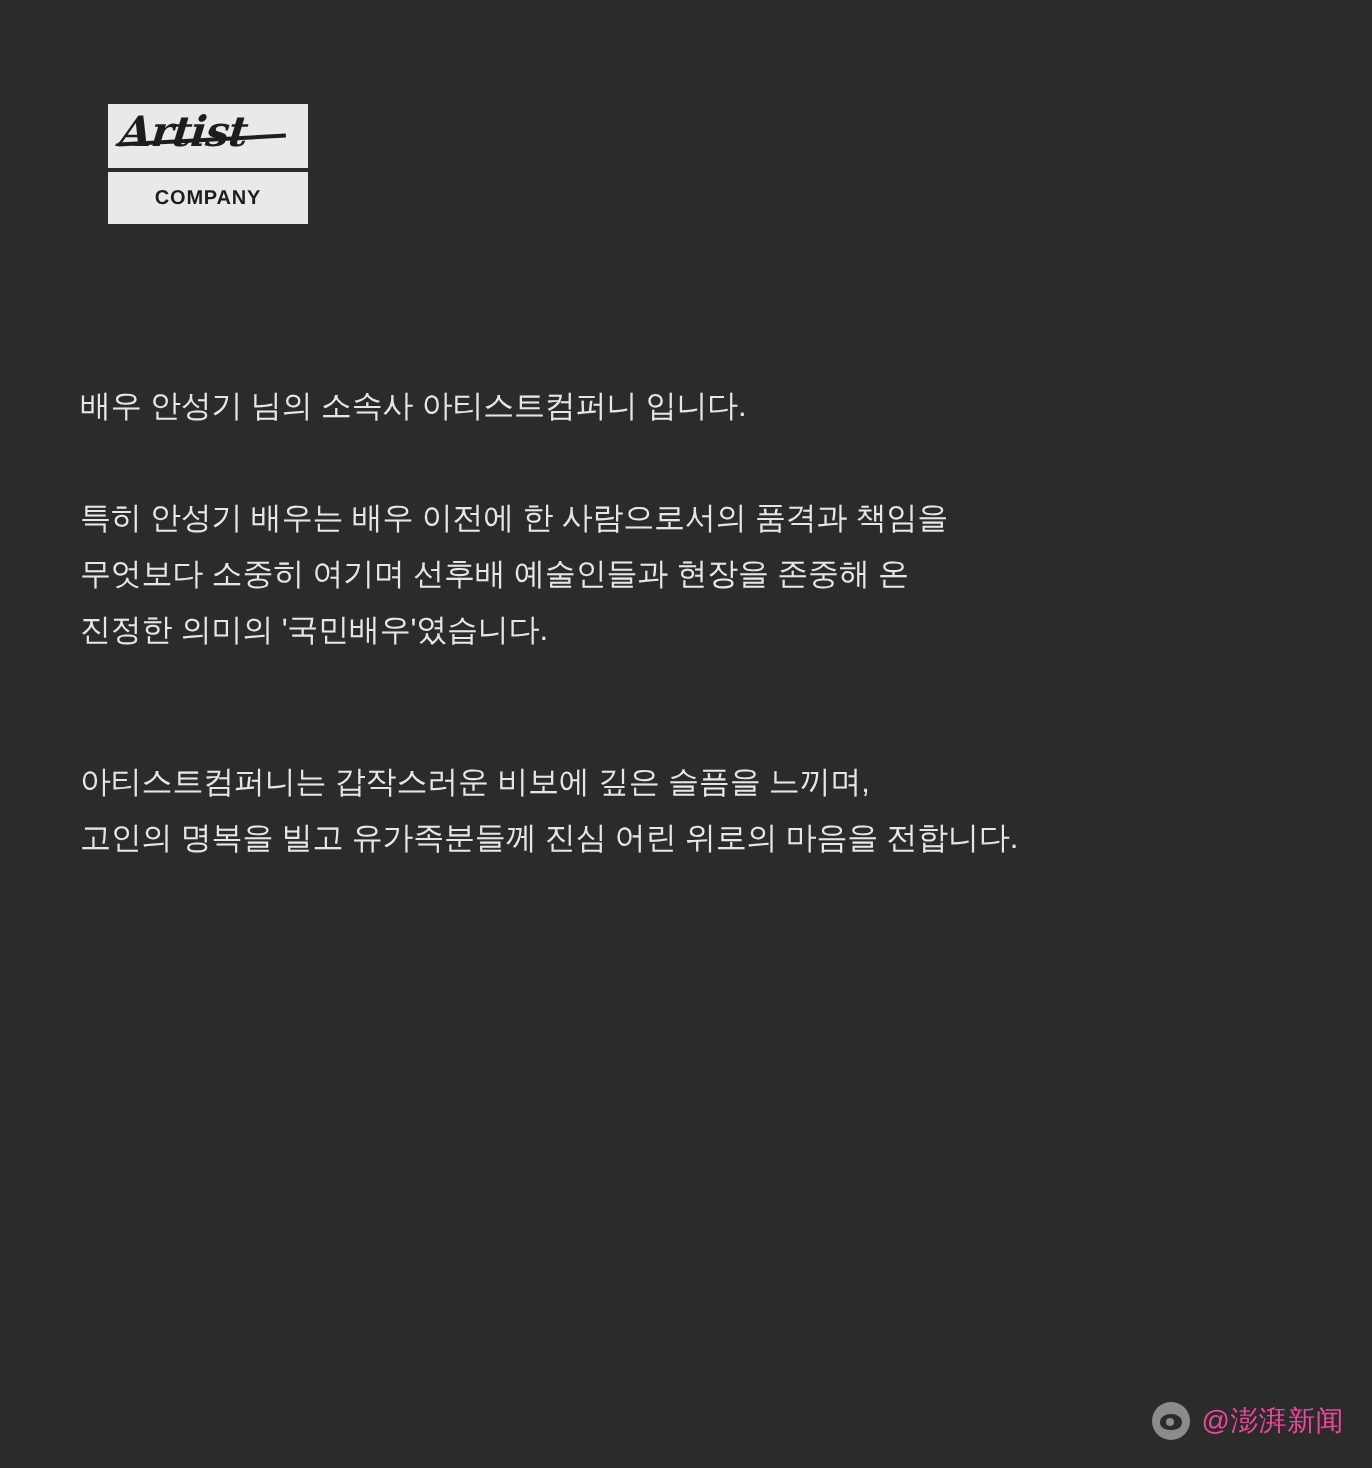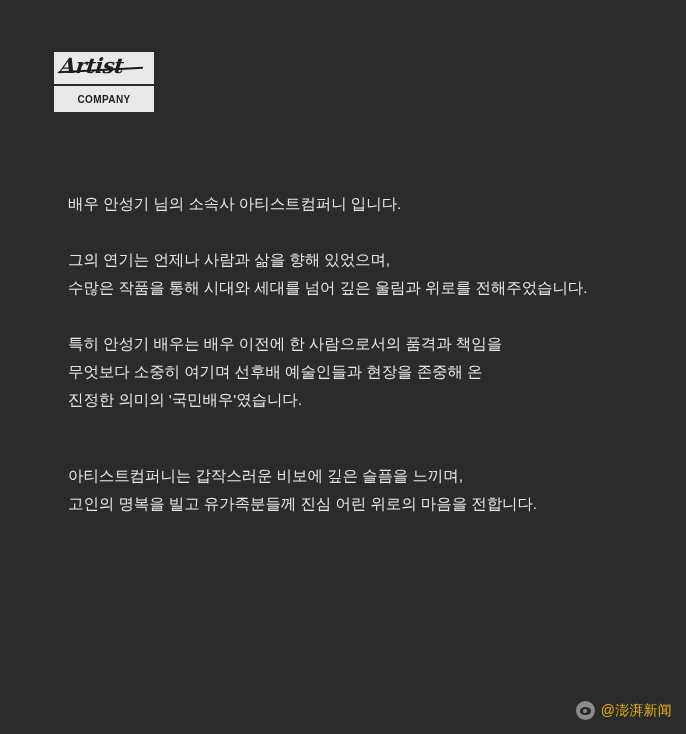--- a/index.html
+++ b/index.html
@@ -67,21 +67,21 @@
     font-family: "Liberation Sans", sans-serif;
     font-weight: bold;
     font-size: 10px;
     letter-spacing: 0.4px;
     color: #1d1d1d;
   }
 
   
   .statement {
     position: absolute;
-    left: 68px;
+    left: 40px;
     top: 190px;
     width: 580px;
   }
   .para {
     margin: 0 0 28px 0;
     color: #e6e6e6;
     font-size: 15.5px;
     line-height: 28px;
     letter-spacing: -0.1px;
     white-space: pre-line;
@@ -123,21 +123,21 @@
     content: "";
     position: absolute;
     left: 7.5px;
     top: 7.5px;
     width: 4px;
     height: 4px;
     border-radius: 50%;
     background: #8b8b8b;
   }
   .watermark-text {
-    color: #eab308;
+    color: #ec4899;
     font-size: 14px;
     font-family: "Liberation Sans", sans-serif;
     letter-spacing: 0.2px;
   }
 </style>
 </head>
 <body>
 
 <div class="page">
 
@@ -146,22 +146,20 @@
       <span class="logo-script">Artist</span>
       <span class="logo-strike"></span>
     </div>
     <div class="logo-bottom">
       <span>COMPANY</span>
     </div>
   </div>
 
   <div class="statement">
     <p class="para">배우 안성기 님의 소속사 아티스트컴퍼니 입니다.</p>
-    <p class="para">그의 연기는 언제나 사람과 삶을 향해 있었으며,
-수많은 작품을 통해 시대와 세대를 넘어 깊은 울림과 위로를 전해주었습니다.</p>
     <p class="para">특히 안성기 배우는 배우 이전에 한 사람으로서의 품격과 책임을
 무엇보다 소중히 여기며 선후배 예술인들과 현장을 존중해 온
 진정한 의미의 '국민배우'였습니다.</p>
     <p class="para">아티스트컴퍼니는 갑작스러운 비보에 깊은 슬픔을 느끼며,
 고인의 명복을 빌고 유가족분들께 진심 어린 위로의 마음을 전합니다.</p>
   </div>
 
   <div class="watermark">
     <span class="weibo-eye"></span>
     <span class="watermark-text">@澎湃新闻</span>

